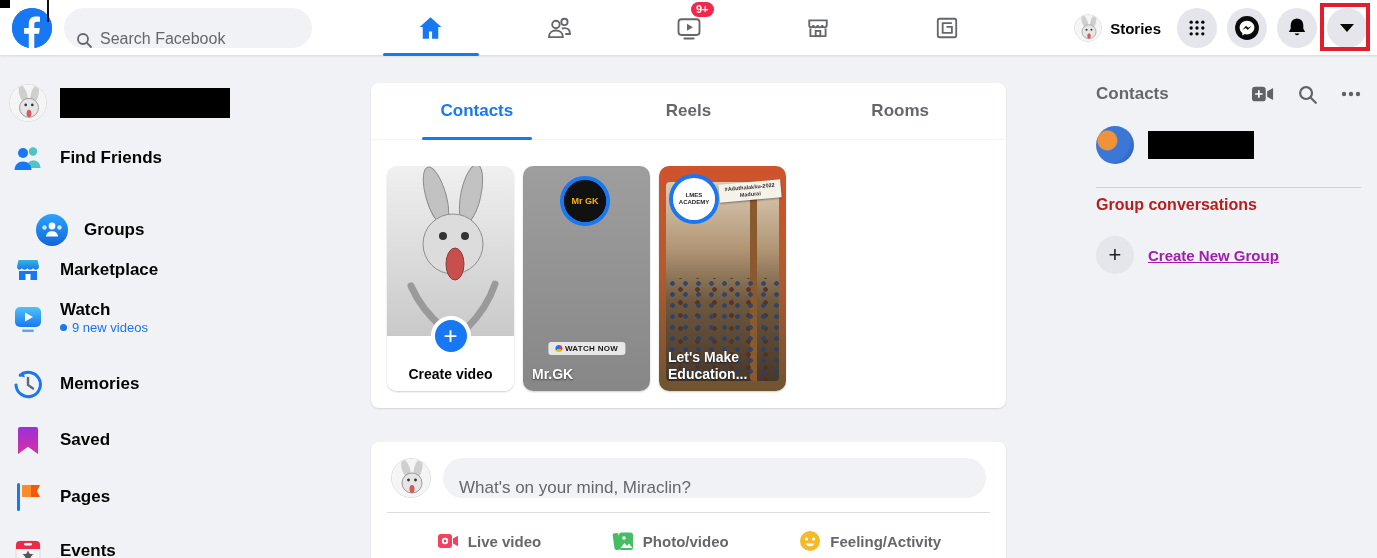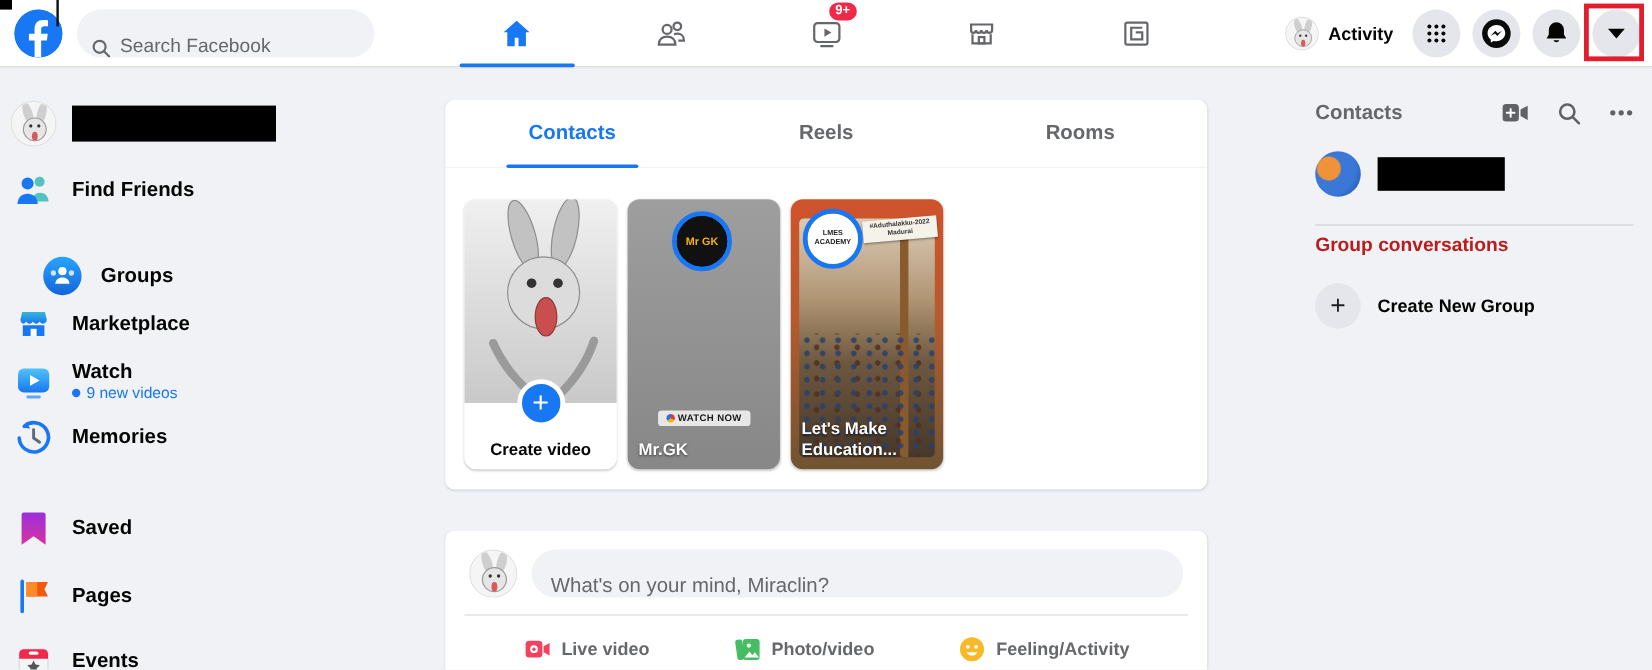--- a/index.html
+++ b/index.html
@@ -115,21 +115,21 @@
   .rail-icons { display:flex; gap:24px; align-items:center; }
   .rail-icons .ric { cursor:pointer; display:flex; }
   .contact-row { position:absolute; left:1096px; top:125px; width:265px; height:40px; display:flex;
                  align-items:center; gap:14px; cursor:pointer; }
   .rail-divider { position:absolute; left:1096px; top:187px; width:265px; height:1px; background:#ced0d4; }
   .group-header { position:absolute; left:1096px; top:196px; font-size:16px; font-weight:bold; color:#b91c1c; }
   .create-row { position:absolute; left:1096px; top:235px; width:265px; height:40px; display:flex;
                 align-items:center; gap:14px; cursor:pointer; }
   .plus-circle { width:38px; height:38px; border-radius:50%; background:#e4e6eb; display:flex;
                  align-items:center; justify-content:center; font-size:22px; font-weight:300; color:#1c1e21; }
-  .create-label { font-size:15px; font-weight:600; color:#000000; }
+  .create-label { font-size:15px; font-weight:600; color:#a21caf;text-decoration:underline; }
 </style>
 </head>
 <body>
 
 <div class="topbar">
   <div class="corner-artifact"></div>
   <div class="line-artifact"></div>
 
   <div class="fb-logo">
     <svg width="40" height="40" viewBox="0 0 40 40">
@@ -190,21 +190,21 @@
         <svg width="28" height="28" viewBox="0 0 40 40">
           <circle cx="20" cy="20" r="20" fill="#f5f5f5"></circle>
           <ellipse cx="14" cy="10" rx="4" ry="10" fill="#cfcfcf" transform="rotate(-18 14 10)"></ellipse>
           <ellipse cx="26" cy="10" rx="4" ry="10" fill="#cfcfcf" transform="rotate(14 26 10)"></ellipse>
           <circle cx="20" cy="24" r="10" fill="#e6e6e6" stroke="#9a9a9a"></circle>
           <circle cx="16.5" cy="21" r="1.4" fill="#333"></circle>
           <circle cx="23.5" cy="21" r="1.4" fill="#333"></circle>
           <ellipse cx="20" cy="30" rx="2.5" ry="4" fill="#d65a5a"></ellipse>
         </svg>
       </div>
-      <span class="name">Activity</span>
+      <span class="name">Stories</span>
     </div>
     <div class="circle-btn">
       <svg width="20" height="20" viewBox="0 0 24 24" fill="#050505">
         <circle cx="5" cy="5" r="2"></circle>
           <circle cx="12" cy="5" r="2"></circle>
           <circle cx="19" cy="5" r="2"></circle>
         <circle cx="5" cy="12" r="2"></circle>
           <circle cx="12" cy="12" r="2"></circle>
           <circle cx="19" cy="12" r="2"></circle>
         <circle cx="5" cy="19" r="2"></circle>
@@ -311,21 +311,21 @@
     </div>
     <div style="margin-left:13px;">
       <div class="slabel" style="margin-left:0;">Watch</div>
       <div class="ssub">
         <span class="dot"></span>
         <span>9 new videos</span>
       </div>
     </div>
   </div>
 
-  <div class="srow" style="top:344px;height:40px;">
+  <div class="srow" style="top:364px;height:40px;">
     <div class="sicon">
       <svg width="32" height="32" viewBox="0 0 32 32" fill="none">
         <path d="M8.2 7.2A12.2 12.2 0 1 1 4 17" stroke="#1877f2" stroke-width="3" stroke-linecap="round"></path>
         <path d="M10.5 3.5 7.6 8.3l5.4.9z" fill="#1877f2"></path>
         <path d="M16 10v7l5 3.5" stroke="#5b6b7b" stroke-width="2.4" stroke-linecap="round"></path>
       </svg>
     </div>
     <span class="slabel">Memories</span>
   </div>
 

